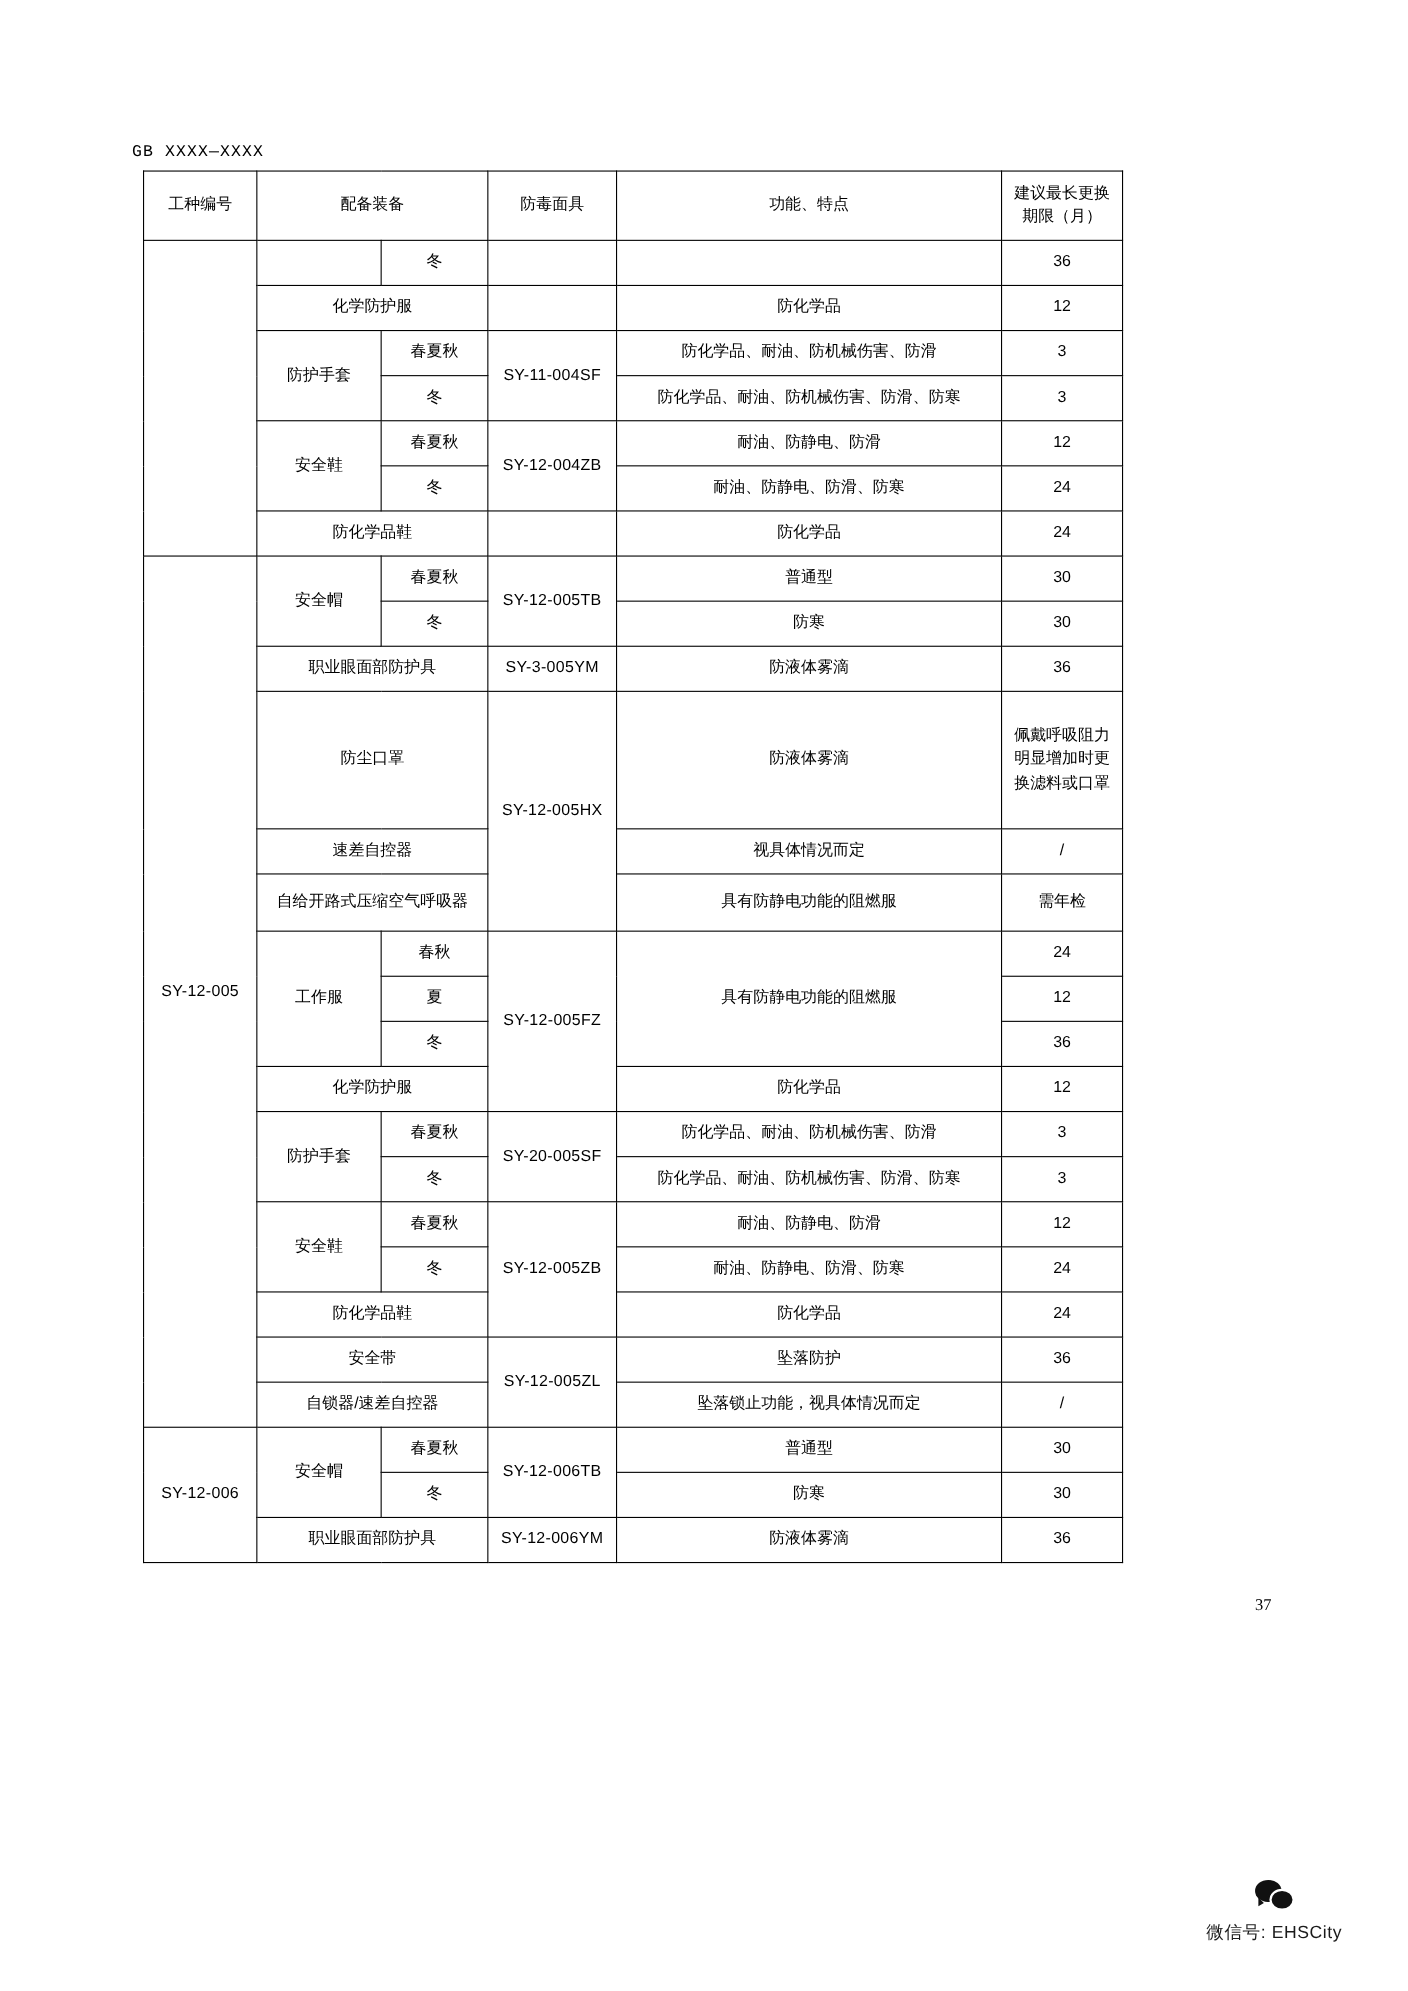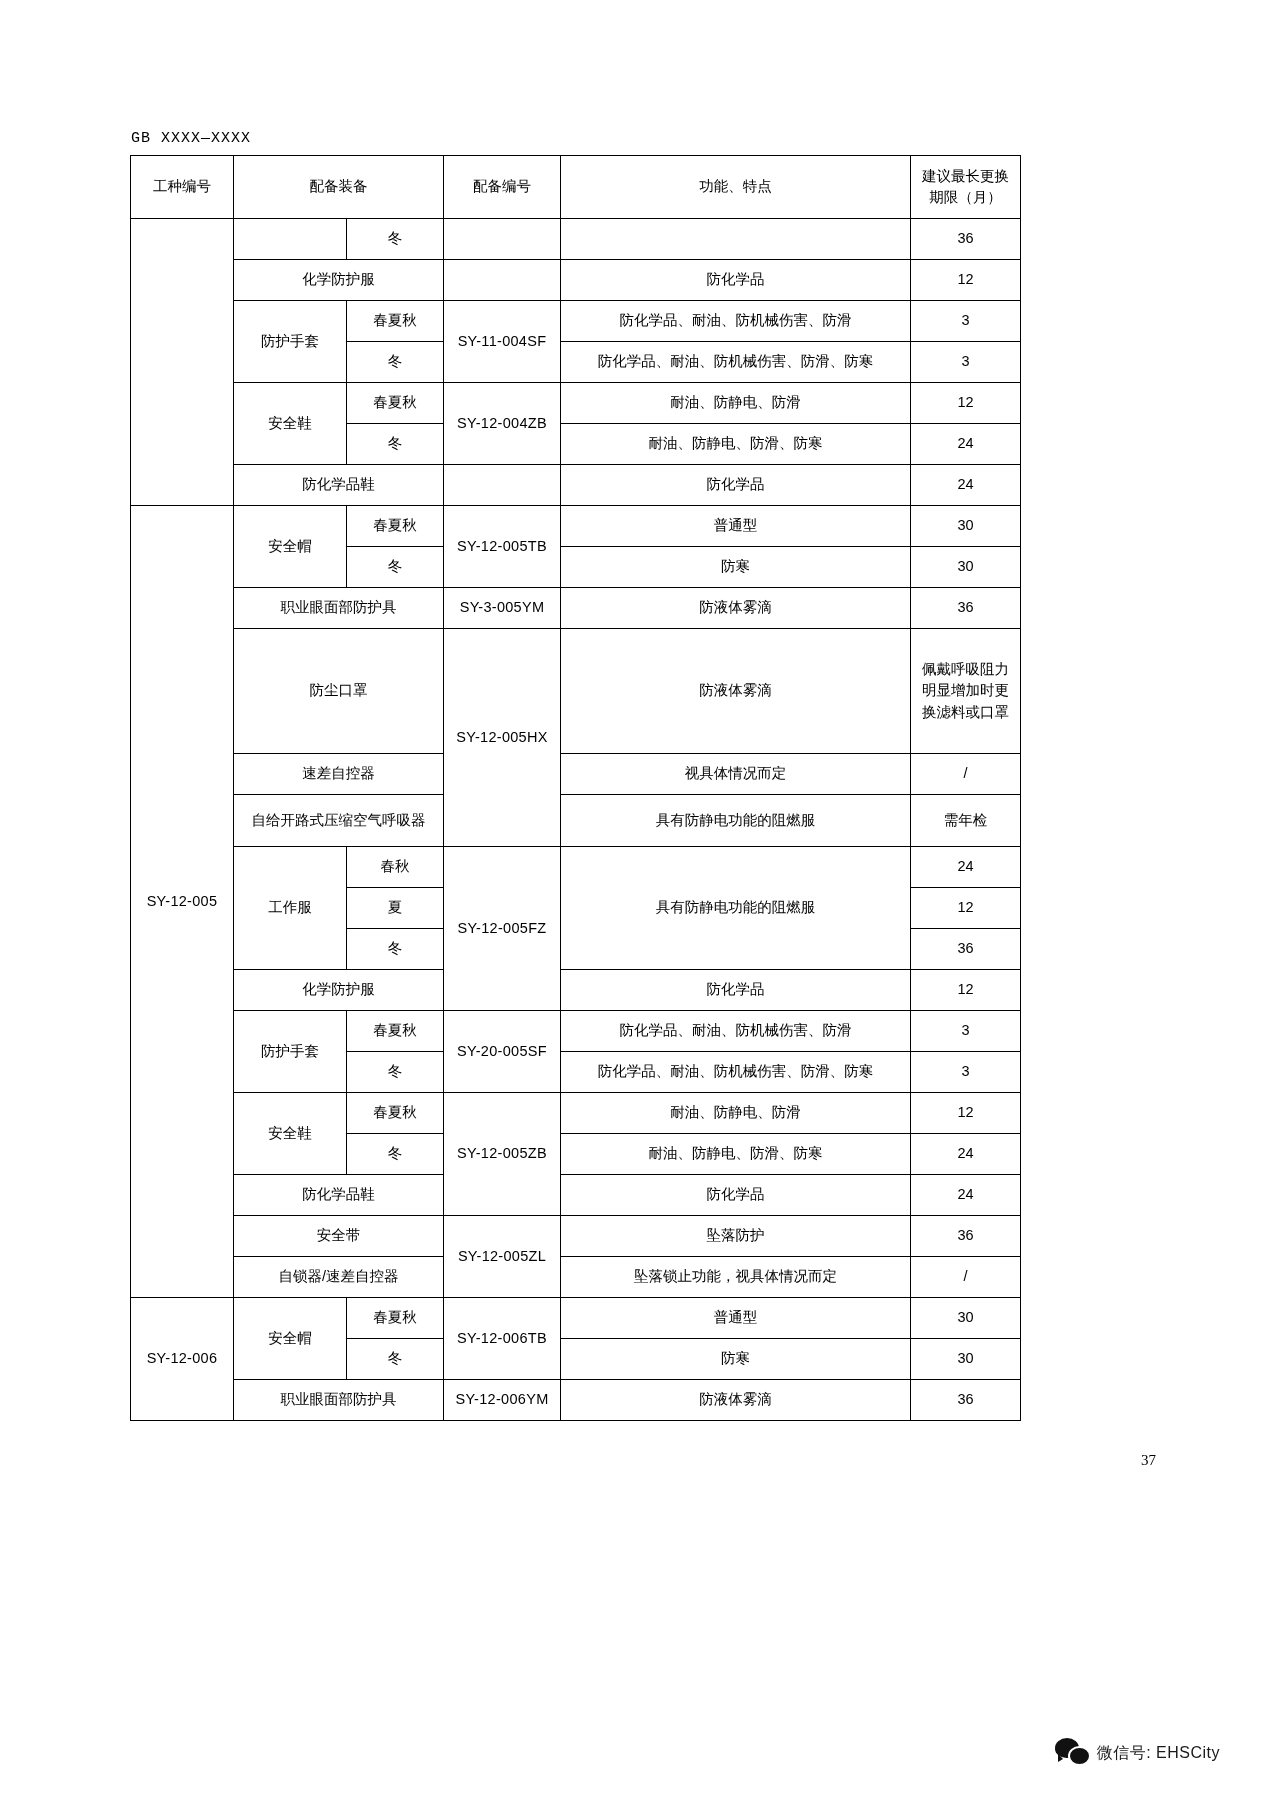--- a/index.html
+++ b/index.html
@@ -16,21 +16,21 @@
     overflow: hidden;
   }
   .page {
     position: absolute;
     left: 0; top: 0;
     width: 1280px;
     height: 1810px;
   }
   .doc-header {
     position: absolute;
-    left: 131px;
+    left: 120px;
     top: 130px;
     font-family: "Liberation Mono", "DejaVu Sans Mono", monospace;
     font-size: 15px;
     letter-spacing: 1px;
     color: #000;
   }
   table.main {
     position: absolute;
     left: 130px;
     top: 155px;
@@ -73,20 +73,21 @@
     font-family: "Liberation Serif", "DejaVu Serif", serif;
     margin-left: 36px;
   }
   .footer-badge {
     position: absolute;
     right: 60px;
     bottom: 42px;
     display: flex;
     align-items: center;
     gap: 8px;
+    flex-direction: column;
   }
   .footer-badge .wx-icon {
     width: 34px;
     height: 30px;
     position: relative;
   }
   .footer-badge .wx-text {
     font-size: 16px;
     font-family: "Liberation Sans", "DejaVu Sans", sans-serif;
     color: #1a1a1a;
@@ -129,21 +130,21 @@
       <col style="width:113px">
       <col style="width:97px">
       <col style="width:117px">
       <col style="width:350px">
       <col style="width:110px">
     </colgroup>
     <thead>
       <tr>
         <th>工种编号</th>
         <th colspan="2">配备装备</th>
-        <th>配备编号</th>
+        <th>防毒面具</th>
         <th>功能、特点</th>
         <th>建议最长更换期限（月）</th>
       </tr>
     </thead>
     <tbody>
 
       <tr class="row-h">
         <td rowspan="7"></td>
         <td></td>
         <td>冬</td>

